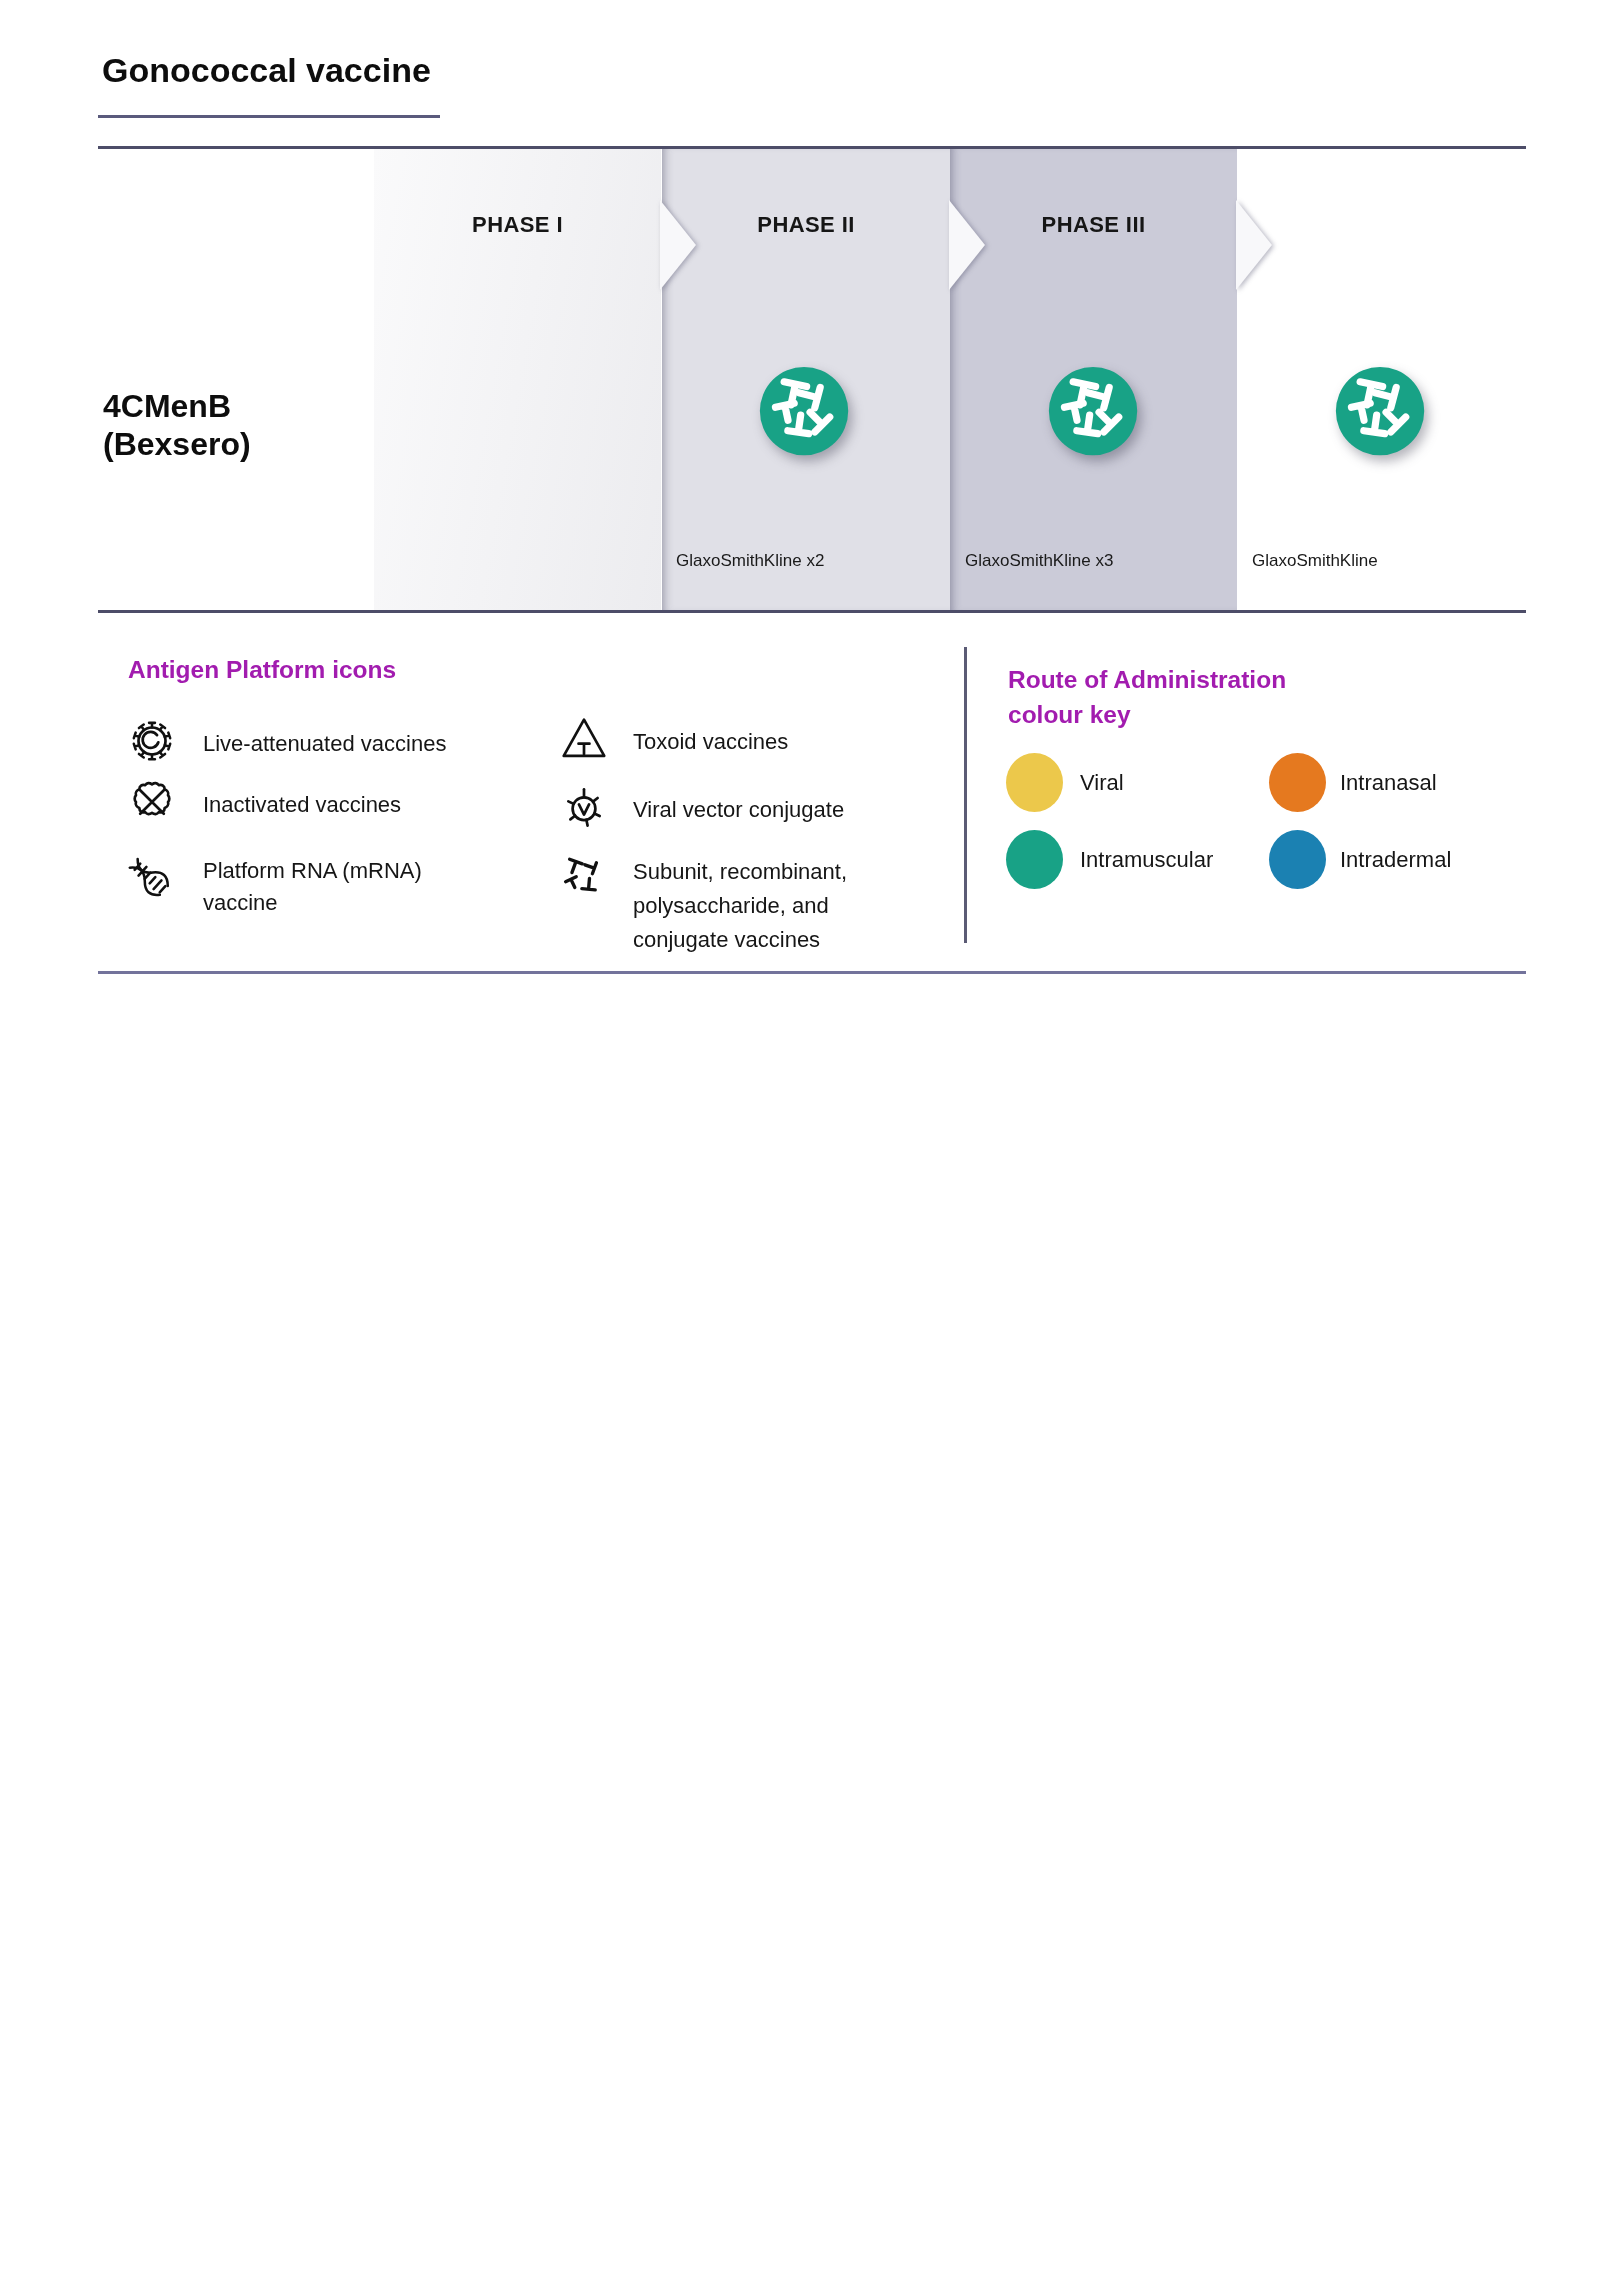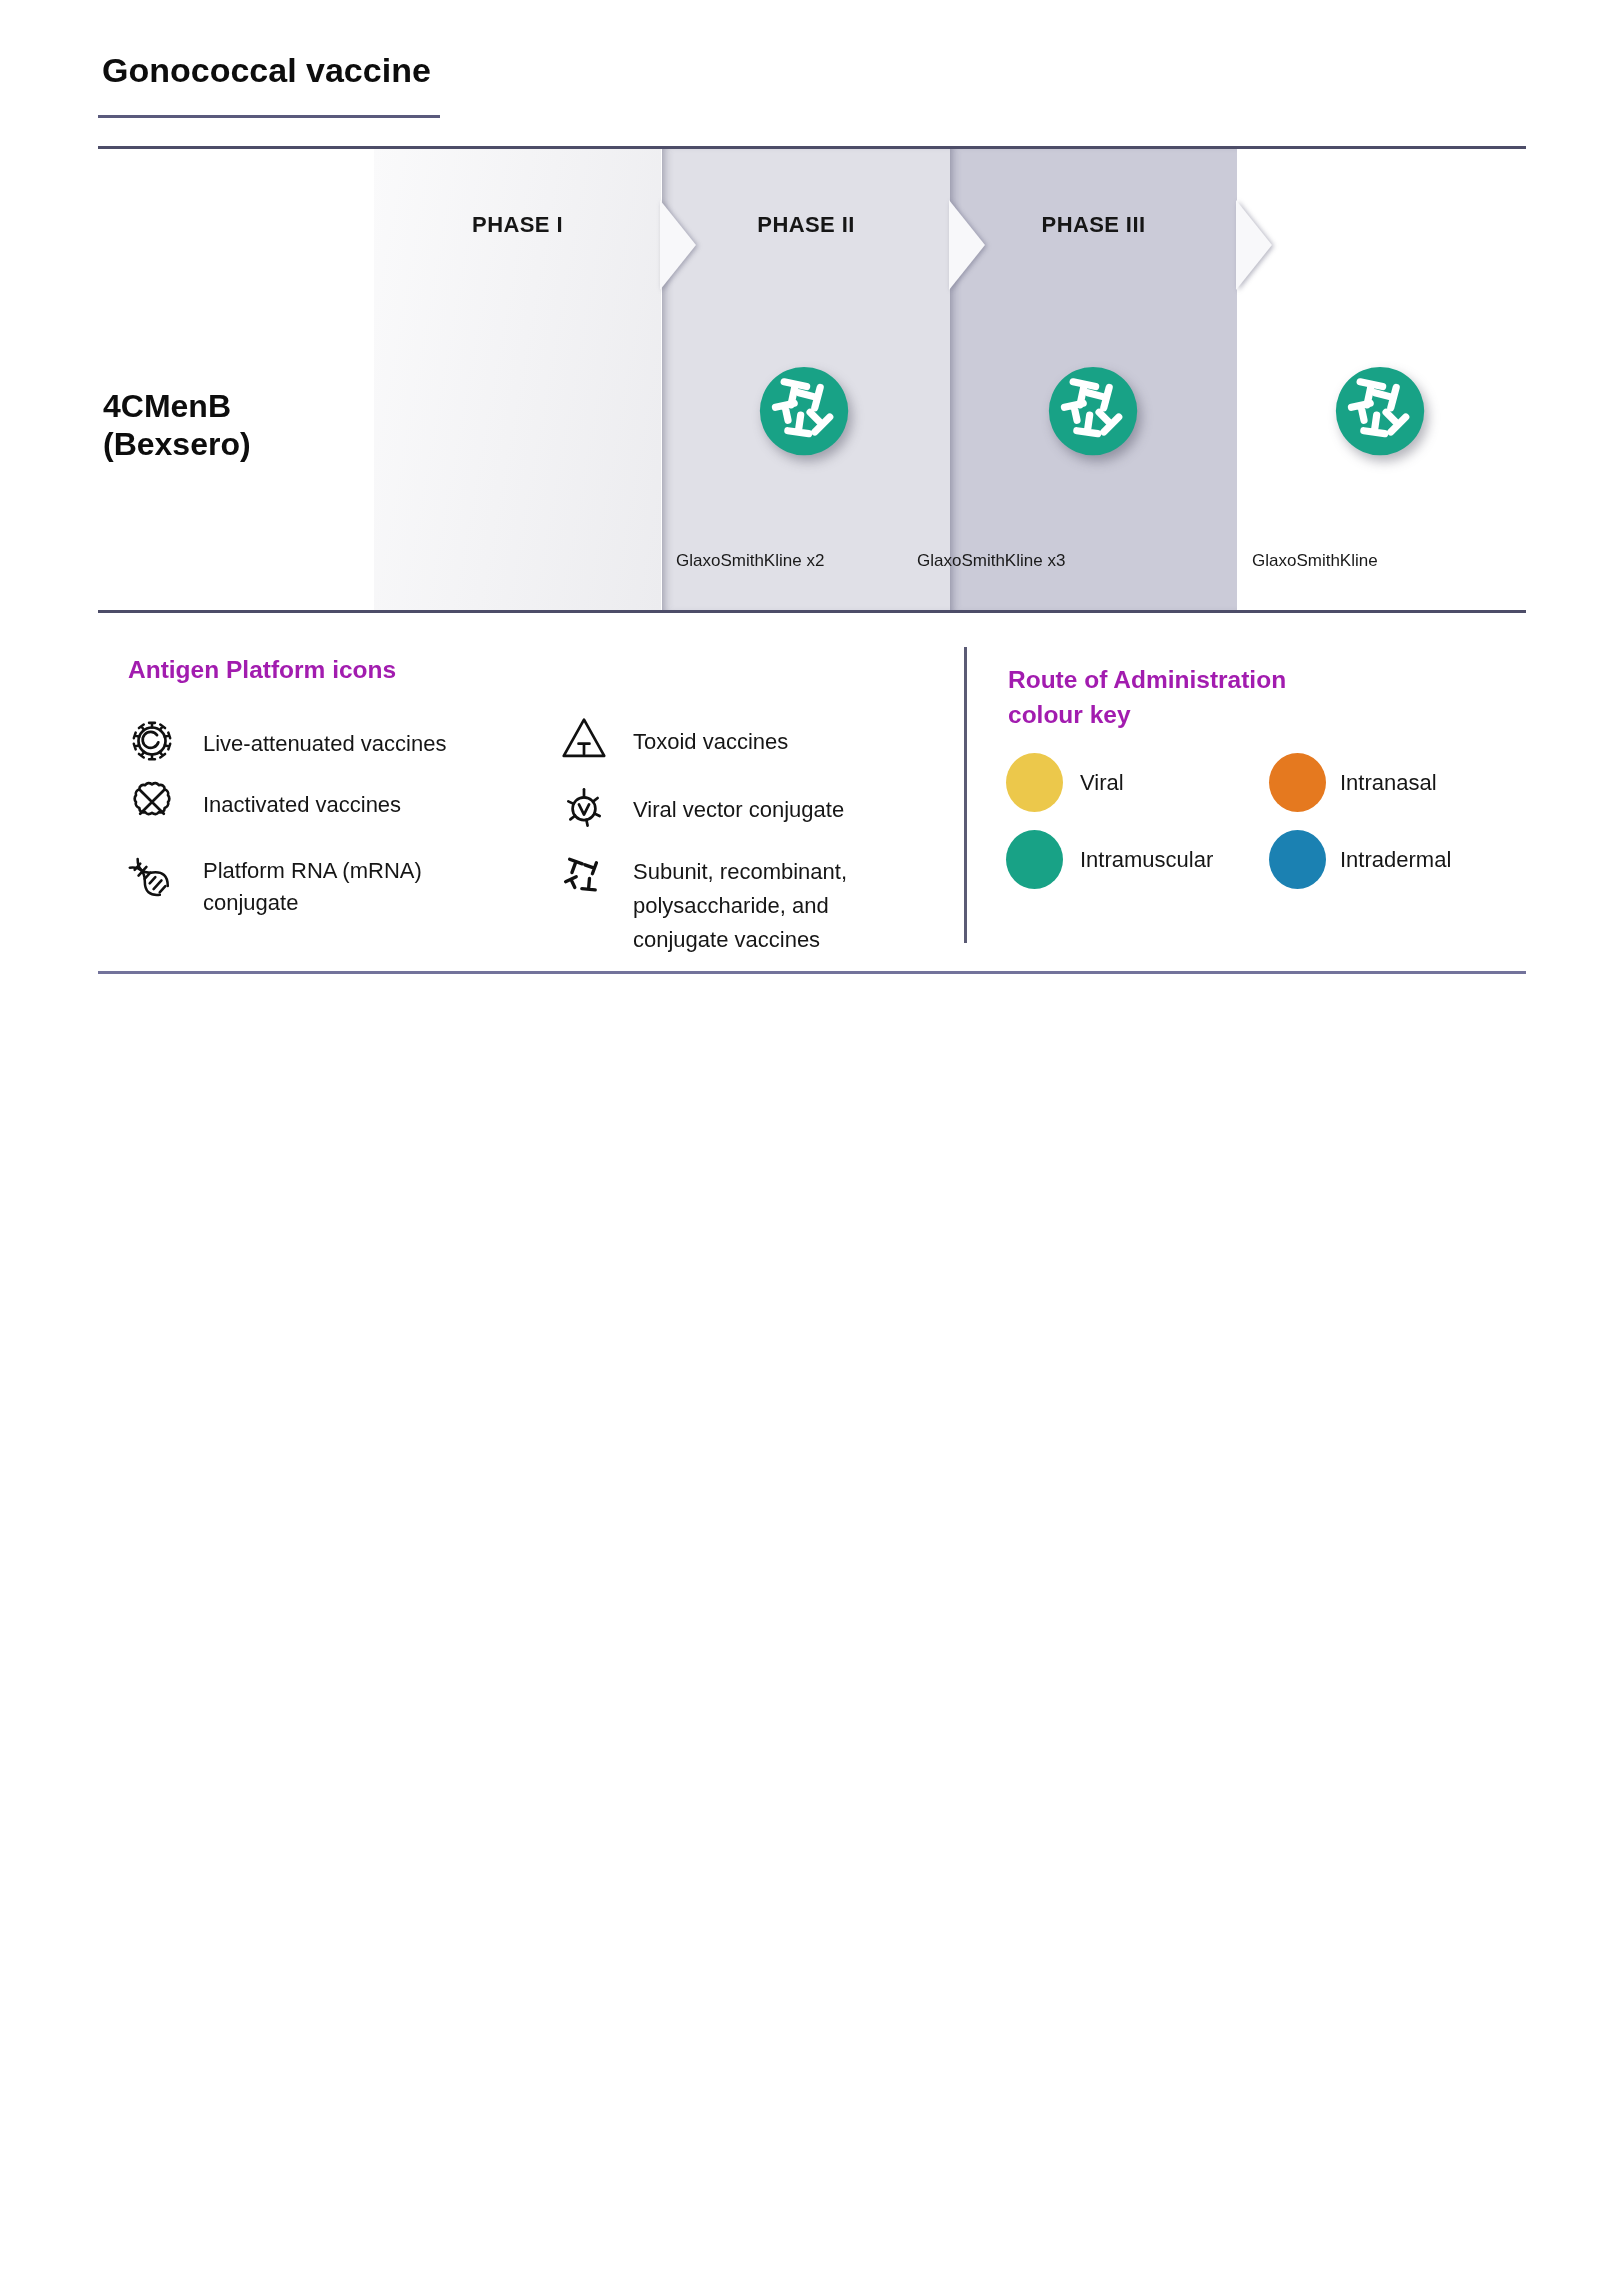--- a/index.html
+++ b/index.html
@@ -44,21 +44,21 @@
     font-size:32px;font-weight:bold;line-height:38px;color:#0d0d0d;
   }
   .pill{
     position:absolute;top:216px;width:96px;height:96px;
   }
   .pill svg{display:block;filter:drop-shadow(4.2px 6px 6px rgba(40,40,60,.35));}
   .pill1{left:659px;} .pill2{left:948px;} .pill3{left:1235px;}
   .sponsor{
     position:absolute;bottom:39px;font-size:17px;color:#1a1a1a;
   }
-  .sponsor1{left:578px;} .sponsor2{left:819px;} .sponsor3{left:1154px;}
+  .sponsor1{left:578px;} .sponsor2{left:867px;} .sponsor3{left:1154px;}
   
   .legend{position:absolute;left:98px;top:647px;width:1428px;height:326px;}
   .legend-heading{
     position:absolute;margin:0;font-size:24.5px;font-weight:bold;color:#a21caf;line-height:35px;
   }
   .ap-heading{left:30px;top:5px;}
   .route-heading{left:910px;top:15px;}
   .ap-icon{position:absolute;width:54px;height:54px;}
   .ap-icon svg{display:block;width:100%;height:100%;}
   .ap-label{position:absolute;font-size:22px;color:#161616;line-height:32px;white-space:nowrap;}
@@ -251,21 +251,21 @@
       <svg viewBox="0 0 64 64">
         <g class="ink" stroke-width="3" transform="rotate(-48 32 32)">
           <path d="M25,6 C34,14 34,22 25,30 C16,38 16,46 25,54"></path>
           <path d="M39,6 C30,14 30,22 39,30 C48,38 48,46 39,54"></path>
           <path d="M27,12 H37 M25,20 H39 M27,28 H37 M27,36 H37 M25,44 H39 M27,52 H37"></path>
         </g>
       </svg>
     </div>
     <div class="ap-label lbl-mrna">
       <div>Platform RNA (mRNA)</div>
-      <div>conjugate</div>
+      <div>vaccine</div>
     </div>
 
     <div class="ap-icon icon-toxoid">
       <svg viewBox="0 0 64 64">
         <g class="ink" stroke-width="3.2">
           <path d="M32,9 L56,52 H8 Z"></path>
           <path d="M25.5,37.5 H38.5 M32,37.5 V50"></path>
         </g>
       </svg>
     </div>

